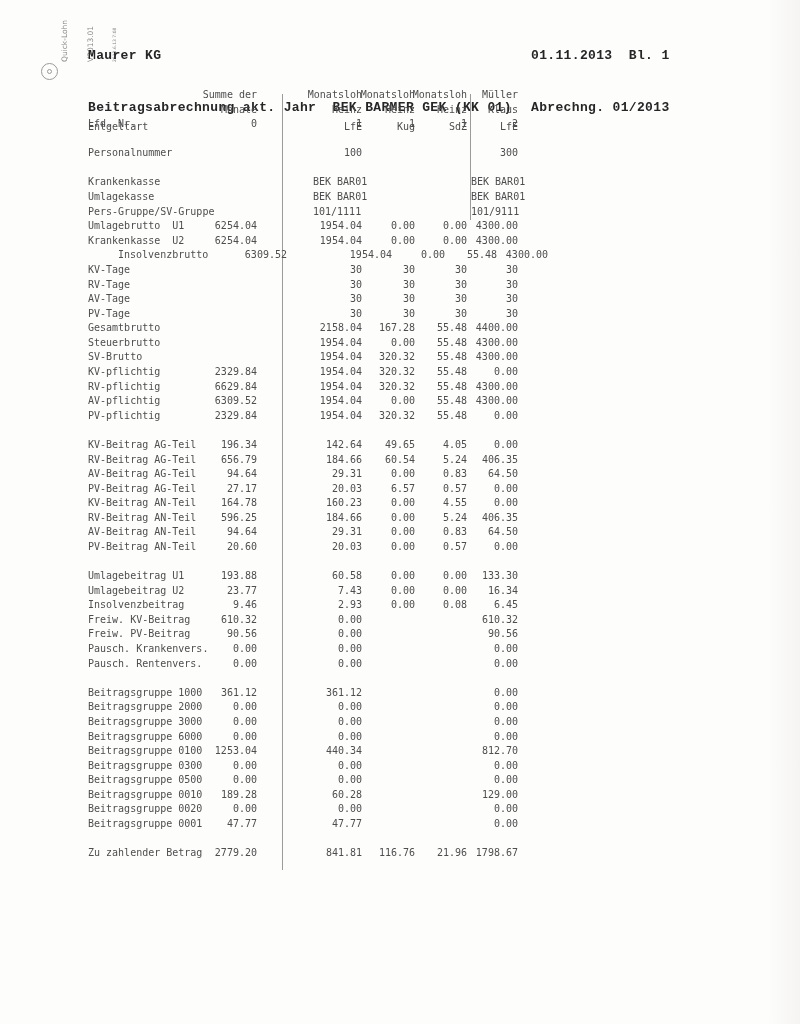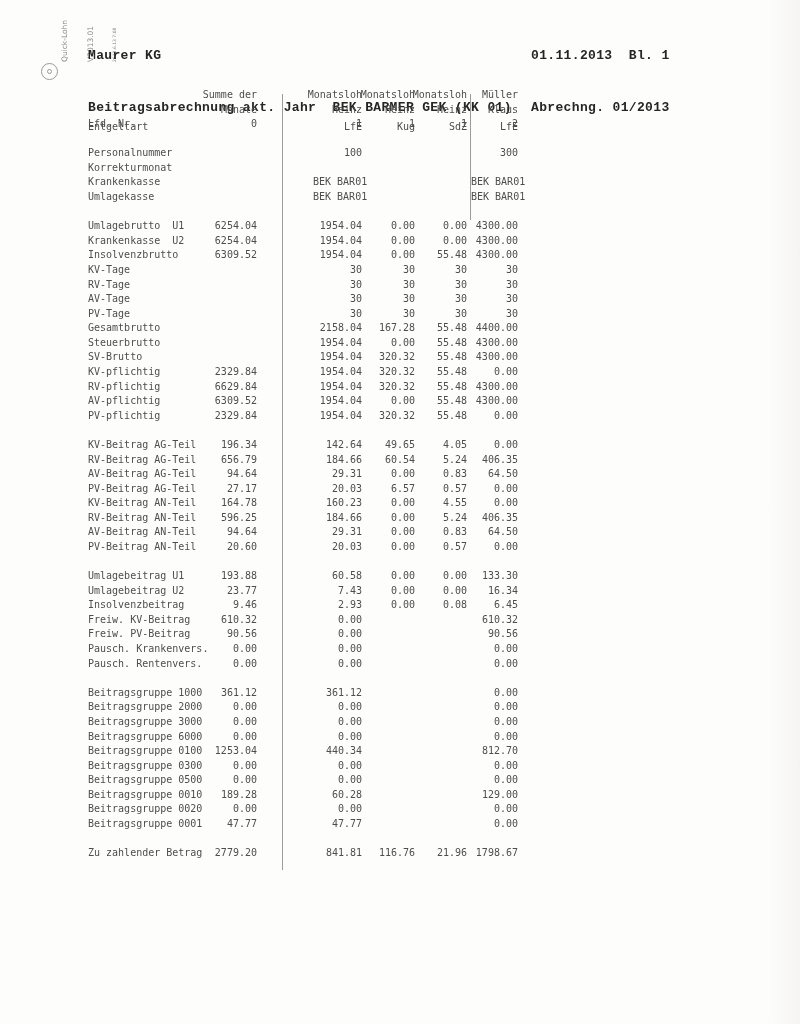--- a/index.html
+++ b/index.html
@@ -108,61 +108,61 @@
     <span class="cell c4">LfE</span>
   </div>
       <div class="row a-i" style="top: 147.32px;">
     <span class="lbl">Personalnummer</span>
     <span class="cell c0"></span>
     <span class="cell c1">100</span>
     <span class="cell c2"></span>
     <span class="cell c3"></span>
     <span class="cell c4">300</span>
   </div>
-      <div class="row" style="top: 161.9px;">
-    <span class="lbl">Korrekturmonat</span>
-    <span class="cell c0"></span>
-    <span class="cell c1"></span>
-    <span class="cell c2"></span>
-    <span class="cell c3"></span>
-    <span class="cell c4"></span>
-  </div>
       <div class="row a-l" style="top: 176.48px;">
     <span class="lbl">Krankenkasse</span>
     <span class="cell c0"></span>
     <span class="cell c1">BEK BAR01</span>
     <span class="cell c2"></span>
     <span class="cell c3"></span>
     <span class="cell c4">BEK BAR01</span>
   </div>
       <div class="row a-l" style="top: 191.06px;">
     <span class="lbl">Umlagekasse</span>
     <span class="cell c0"></span>
     <span class="cell c1">BEK BAR01</span>
     <span class="cell c2"></span>
     <span class="cell c3"></span>
     <span class="cell c4">BEK BAR01</span>
+  </div>
+      <div class="row a-l" style="top: 205.64px;">
+    <span class="lbl">Pers-Gruppe/SV-Gruppe</span>
+    <span class="cell c0"></span>
+    <span class="cell c1">101/1111</span>
+    <span class="cell c2"></span>
+    <span class="cell c3"></span>
+    <span class="cell c4">101/9111</span>
   </div>
       <div class="row" style="top: 220.22px;">
     <span class="lbl">Umlagebrutto  U1</span>
     <span class="cell c0">6254.04</span>
     <span class="cell c1">1954.04</span>
     <span class="cell c2">0.00</span>
     <span class="cell c3">0.00</span>
     <span class="cell c4">4300.00</span>
   </div>
       <div class="row" style="top: 234.8px;">
     <span class="lbl">Krankenkasse  U2</span>
     <span class="cell c0">6254.04</span>
     <span class="cell c1">1954.04</span>
     <span class="cell c2">0.00</span>
     <span class="cell c3">0.00</span>
     <span class="cell c4">4300.00</span>
   </div>
-      <div class="row" style="top: 249.38px;">
+      <div class="row" style="top: 249.38px; margin-left: 30px;">
     <span class="lbl">Insolvenzbrutto</span>
     <span class="cell c0">6309.52</span>
     <span class="cell c1">1954.04</span>
     <span class="cell c2">0.00</span>
     <span class="cell c3">55.48</span>
     <span class="cell c4">4300.00</span>
   </div>
       <div class="row a-i" style="top: 263.96px;">
     <span class="lbl">KV-Tage</span>
     <span class="cell c0"></span>

